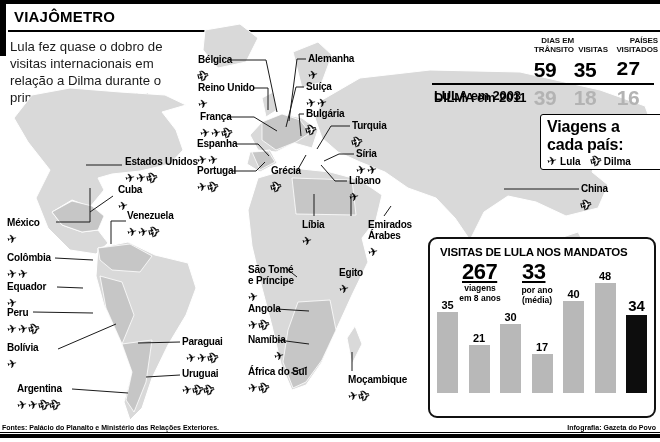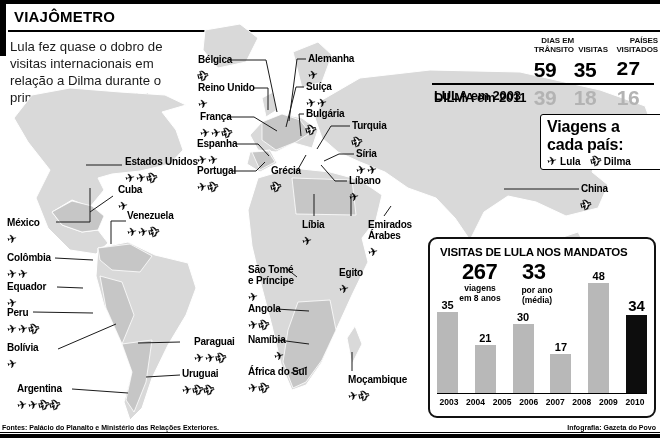--- a/index.html
+++ b/index.html
@@ -36,21 +36,21 @@
   
   .pl{display:inline-block;transform:rotate(-12deg);font-size:12px;line-height:1;margin-right:1px;color:#000;}
   .pl.dilma{color:#fff;text-shadow:-1px 0 0 #000,1px 0 0 #000,0 -1px 0 #000,0 1px 0 #000,-1px -1px 0 #000,1px 1px 0 #000,-1px 1px 0 #000,1px -1px 0 #000;}
   
   .country{position:absolute;z-index:3;}
   .cname{display:block;font-size:10px;font-weight:800;letter-spacing:-.2px;line-height:1.12;color:#000;white-space:pre-line;}
   .planes{margin-top:1px;}
   
   #chartbox{position:absolute;left:428px;top:237px;width:228px;height:181px;background:#fff;border:2px solid #111;border-radius:9px;z-index:5;box-sizing:border-box;}
   #charttitle{position:absolute;left:10px;top:7px;font-size:11.5px;font-weight:800;letter-spacing:-.2px;color:#000;}
-  .sumnum{position:absolute;font-size:22px;font-weight:800;letter-spacing:-.5px;color:#000;}
+  .sumnum{position:absolute;font-size:22px;font-weight:800;letter-spacing:-.5px;color:#000;text-decoration:underline;}
   .sumlab{position:absolute;font-size:8.5px;font-weight:800;line-height:1.15;text-align:center;white-space:pre-line;color:#000;}
   #sum1{left:32px;top:20px;} #sum1l{left:24px;top:45px;width:52px;}
   #sum2{left:92px;top:20px;} #sum2l{left:84px;top:47px;width:46px;}
   #bars{position:absolute;left:7px;top:28px;width:210px;height:126px;display:flex;align-items:flex-end;justify-content:space-between;}
   .bcol{display:flex;flex-direction:column;align-items:center;justify-content:flex-end;width:21px;}
   .bval{font-size:11px;font-weight:bold;color:#000;margin-bottom:1px;}
   .bval.hi{font-size:15px;font-weight:800;}
   .bar{width:21px;background:#b8b8b8;}
   .bar.hi{background:#0d0d0d;}
   #years{position:absolute;left:7px;top:154px;width:210px;display:flex;justify-content:space-between;border-top:1px solid #000;padding-top:3px;}
@@ -191,21 +191,21 @@
         <div class="planes"><span class="pl">✈</span><span class="pl">✈</span><span class="pl dilma">✈</span></div>
       </div>
       <div class="country" style="left: 7px; top: 342px;">
         <span class="cname">Bolívia</span>
         <div class="planes"><span class="pl">✈</span></div>
       </div>
       <div class="country" style="left: 17px; top: 383px;">
         <span class="cname">Argentina</span>
         <div class="planes"><span class="pl">✈</span><span class="pl">✈</span><span class="pl dilma">✈</span><span class="pl dilma">✈</span></div>
       </div>
-      <div class="country" style="left: 194px; top: 336px;">
+      <div class="country" style="left: 182px; top: 336px; text-align: center;">
         <span class="cname">Paraguai</span>
         <div class="planes"><span class="pl">✈</span><span class="pl">✈</span><span class="pl dilma">✈</span></div>
       </div>
       <div class="country" style="left: 182px; top: 368px;">
         <span class="cname">Uruguai</span>
         <div class="planes"><span class="pl">✈</span><span class="pl dilma">✈</span><span class="pl dilma">✈</span></div>
       </div>
       <div class="country" style="left: 198px; top: 54px;">
         <span class="cname">Bélgica</span>
         <div class="planes"><span class="pl dilma">✈</span></div>
@@ -313,37 +313,31 @@
         </div>
         <div class="bcol">
           <span class="bval">30</span>
           <div class="bar" style="height: 69px;"></div>
         </div>
         <div class="bcol">
           <span class="bval">17</span>
           <div class="bar" style="height: 39px;"></div>
         </div>
         <div class="bcol">
+          <span class="bval">40</span>
+          <div class="bar" style="height: 92px;"></div>
+        </div>
+        <div class="bcol">
           <span class="bval">48</span>
           <div class="bar" style="height: 110px;"></div>
         </div>
         <div class="bcol">
           <span class="bval hi">34</span>
           <div class="bar hi" style="height: 78px;"></div>
         </div>
-      </div>
-    <div id="years">
-        <span class="year">2003</span>
-        <span class="year">2004</span>
-        <span class="year">2005</span>
-        <span class="year">2006</span>
-        <span class="year">2007</span>
-        <span class="year">2008</span>
-        <span class="year">2009</span>
-        <span class="year">2010</span>
       </div>
   </div>
 
   <span id="fsources">Fontes: Palácio do Planalto e Ministério das Relações Exteriores.</span>
   <span id="fcredit">Infografia: Gazeta do Povo</span>
   <div id="fthin"></div>
   <div id="fthick"></div>
 
 </div>
 

